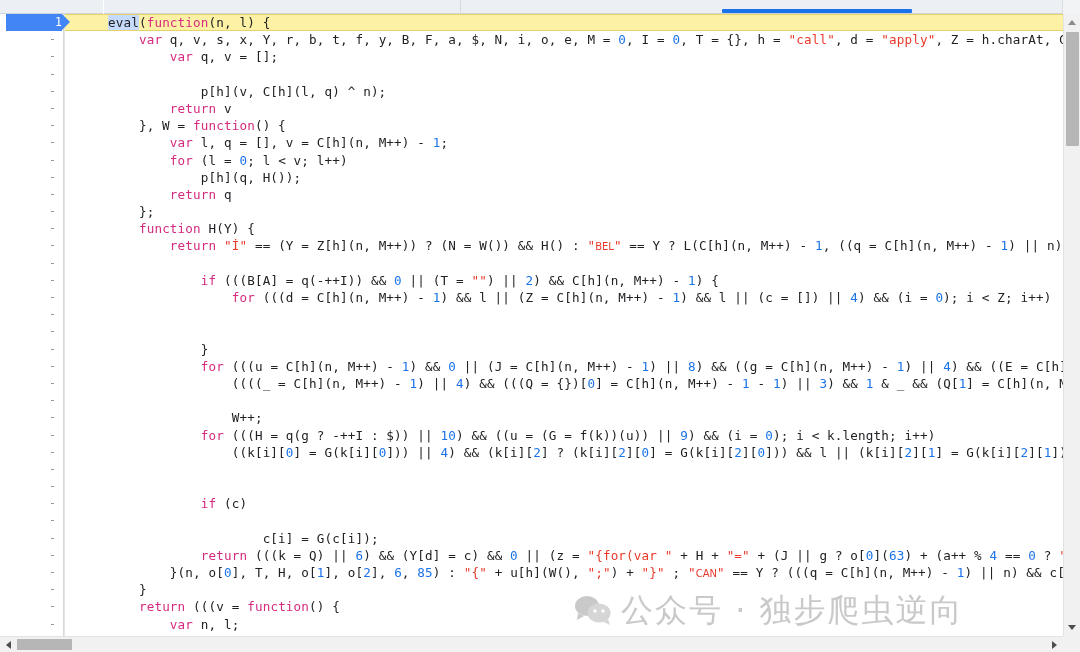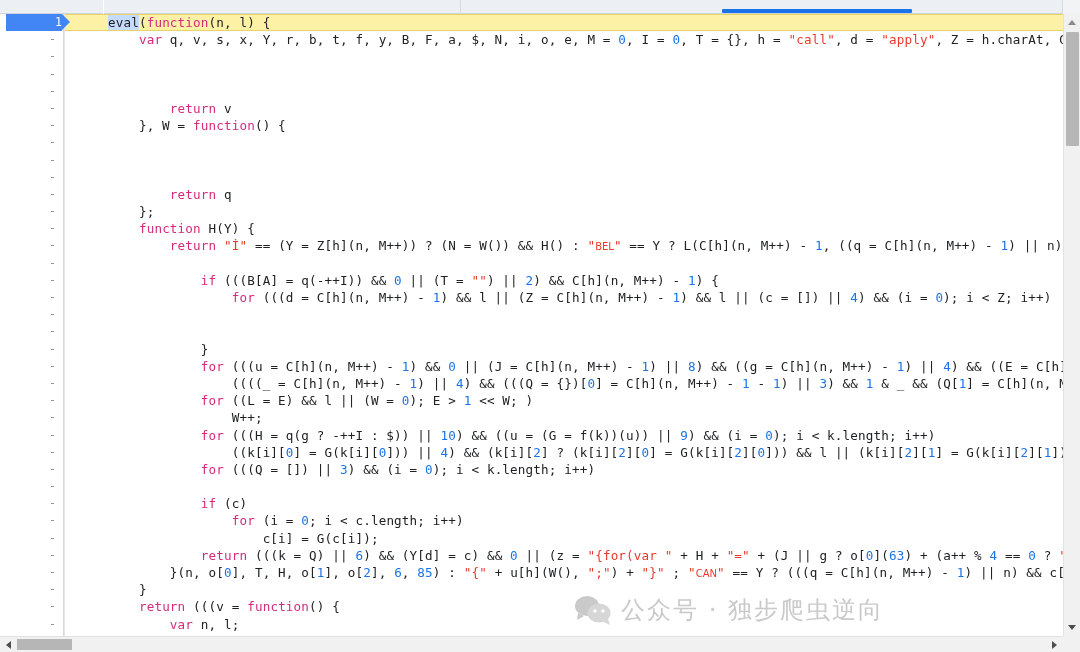--- a/index.html
+++ b/index.html
@@ -207,21 +207,21 @@
   .watermark {
     position: absolute;
     left: 574px; top: 594px;
     display: flex; align-items: center;
     gap: 9px;
     pointer-events: none;
     z-index: 6;
   }
   .watermark .wm-text {
     font-family: "DejaVu Sans", "Liberation Sans", sans-serif;
-    font-size: 24px;
+    font-size: 32px;
     color: #c9c9c9;
     letter-spacing: 2px;
     line-height: 1;
     white-space: nowrap;
   }
   .wm-logo { width: 38px; height: 32px; position: relative; }
 </style>
 </head>
 <body>
 
@@ -233,48 +233,48 @@
     <div class="tab-underline"></div>
     <div class="rightedge"></div>
   </div>
 
   <div class="editor">
     <div class="gutter"></div>
     <div class="gutter-sep"></div>
     <div class="lines" id="code-lines">
         <div class="line current"><div class="hl-bg"></div><div class="hl-border-top"></div><div class="hl-border-bot"></div><div class="ln">1</div><div class="code"><span class="plain sel">eval</span><span class="plain">(</span><span class="kw">function</span><span class="plain">(n, l) {</span></div></div>
         <div class="line"><div class="ln">-</div><div class="code"><span class="plain">    </span><span class="kw">var</span><span class="plain"> q, v, s, x, Y, r, b, t, f, y, B, F, a, $, N, i, o, e, M = </span><span class="num">0</span><span class="plain">, I = </span><span class="num">0</span><span class="plain">, T = {}, h = </span><span class="str">"call"</span><span class="plain">, d = </span><span class="str">"apply"</span><span class="plain">, Z = h.charAt, C</span></div></div>
-        <div class="line"><div class="ln">-</div></div>
-        <div class="line"><div class="ln">-</div></div>
-        <div class="line"><div class="ln">-</div></div>
+        <div class="line"><div class="ln">-</div><div class="code"><span class="plain">        </span><span class="kw">var</span><span class="plain"> q, v = [];</span></div></div>
+        <div class="line"><div class="ln">-</div></div>
+        <div class="line"><div class="ln">-</div><div class="code"><span class="plain">            p[h](v, C[h](l, q) ^ n);</span></div></div>
         <div class="line"><div class="ln">-</div><div class="code"><span class="plain">        </span><span class="kw">return</span><span class="plain"> v</span></div></div>
         <div class="line"><div class="ln">-</div><div class="code"><span class="plain">    }, W = </span><span class="kw">function</span><span class="plain">() {</span></div></div>
-        <div class="line"><div class="ln">-</div></div>
-        <div class="line"><div class="ln">-</div></div>
-        <div class="line"><div class="ln">-</div></div>
+        <div class="line"><div class="ln">-</div><div class="code"><span class="plain">        </span><span class="kw">var</span><span class="plain"> l, q = [], v = C[h](n, M++) - </span><span class="num">1</span><span class="plain">;</span></div></div>
+        <div class="line"><div class="ln">-</div><div class="code"><span class="plain">        </span><span class="kw">for</span><span class="plain"> (l = </span><span class="num">0</span><span class="plain">; l &lt; v; l++)</span></div></div>
+        <div class="line"><div class="ln">-</div><div class="code"><span class="plain">            p[h](q, H());</span></div></div>
         <div class="line"><div class="ln">-</div><div class="code"><span class="plain">        </span><span class="kw">return</span><span class="plain"> q</span></div></div>
         <div class="line"><div class="ln">-</div><div class="code"><span class="plain">    };</span></div></div>
         <div class="line"><div class="ln">-</div><div class="code"><span class="plain">    </span><span class="kw">function</span><span class="plain"> H(Y) {</span></div></div>
         <div class="line"><div class="ln">-</div><div class="code"><span class="plain">        </span><span class="kw">return</span><span class="plain"> </span><span class="str">"İ"</span><span class="plain"> == (Y = Z[h](n, M++)) ? (N = W()) &amp;&amp; H() : </span><span class="str">"</span><span class="ctrl">BEL</span><span class="str">"</span><span class="plain"> == Y ? L(C[h](n, M++) - </span><span class="num">1</span><span class="plain">, ((q = C[h](n, M++) - </span><span class="num">1</span><span class="plain">) || n)</span></div></div>
         <div class="line"><div class="ln">-</div></div>
         <div class="line"><div class="ln">-</div><div class="code"><span class="plain">            </span><span class="kw">if</span><span class="plain"> (((B[A] = q(-++I)) &amp;&amp; </span><span class="num">0</span><span class="plain"> || (T = </span><span class="str">""</span><span class="plain">) || </span><span class="num">2</span><span class="plain">) &amp;&amp; C[h](n, M++) - </span><span class="num">1</span><span class="plain">) {</span></div></div>
         <div class="line"><div class="ln">-</div><div class="code"><span class="plain">                </span><span class="kw">for</span><span class="plain"> (((d = C[h](n, M++) - </span><span class="num">1</span><span class="plain">) &amp;&amp; l || (Z = C[h](n, M++) - </span><span class="num">1</span><span class="plain">) &amp;&amp; l || (c = []) || </span><span class="num">4</span><span class="plain">) &amp;&amp; (i = </span><span class="num">0</span><span class="plain">); i &lt; Z; i++)</span></div></div>
         <div class="line"><div class="ln">-</div></div>
         <div class="line"><div class="ln">-</div></div>
         <div class="line"><div class="ln">-</div><div class="code"><span class="plain">            }</span></div></div>
         <div class="line"><div class="ln">-</div><div class="code"><span class="plain">            </span><span class="kw">for</span><span class="plain"> (((u = C[h](n, M++) - </span><span class="num">1</span><span class="plain">) &amp;&amp; </span><span class="num">0</span><span class="plain"> || (J = C[h](n, M++) - </span><span class="num">1</span><span class="plain">) || </span><span class="num">8</span><span class="plain">) &amp;&amp; ((g = C[h](n, M++) - </span><span class="num">1</span><span class="plain">) || </span><span class="num">4</span><span class="plain">) &amp;&amp; ((E = C[h]</span></div></div>
         <div class="line"><div class="ln">-</div><div class="code"><span class="plain">                ((((_ = C[h](n, M++) - </span><span class="num">1</span><span class="plain">) || </span><span class="num">4</span><span class="plain">) &amp;&amp; (((Q = {})[</span><span class="num">0</span><span class="plain">] = C[h](n, M++) - </span><span class="num">1</span><span class="plain"> - </span><span class="num">1</span><span class="plain">) || </span><span class="num">3</span><span class="plain">) &amp;&amp; </span><span class="num">1</span><span class="plain"> &amp; _ &amp;&amp; (Q[</span><span class="num">1</span><span class="plain">] = C[h](n, M</span></div></div>
-        <div class="line"><div class="ln">-</div><div class="code"><span class="plain">            </span><span class="kw">for</span><span class="plain"> ((L = E) &amp;&amp; l || (W = </span><span class="num">0</span><span class="plain">); E &gt; </span><span class="num">1</span><span class="plain"> &lt;&lt; W; )</span></div></div>
+        <div class="line"><div class="ln">-</div></div>
         <div class="line"><div class="ln">-</div><div class="code"><span class="plain">                W++;</span></div></div>
         <div class="line"><div class="ln">-</div><div class="code"><span class="plain">            </span><span class="kw">for</span><span class="plain"> (((H = q(g ? -++I : $)) || </span><span class="num">10</span><span class="plain">) &amp;&amp; ((u = (G = f(k))(u)) || </span><span class="num">9</span><span class="plain">) &amp;&amp; (i = </span><span class="num">0</span><span class="plain">); i &lt; k.length; i++)</span></div></div>
         <div class="line"><div class="ln">-</div><div class="code"><span class="plain">                ((k[i][</span><span class="num">0</span><span class="plain">] = G(k[i][</span><span class="num">0</span><span class="plain">])) || </span><span class="num">4</span><span class="plain">) &amp;&amp; (k[i][</span><span class="num">2</span><span class="plain">] ? (k[i][</span><span class="num">2</span><span class="plain">][</span><span class="num">0</span><span class="plain">] = G(k[i][</span><span class="num">2</span><span class="plain">][</span><span class="num">0</span><span class="plain">])) &amp;&amp; l || (k[i][</span><span class="num">2</span><span class="plain">][</span><span class="num">1</span><span class="plain">] = G(k[i][</span><span class="num">2</span><span class="plain">][</span><span class="num">1</span><span class="plain">])</span></div></div>
-        <div class="line"><div class="ln">-</div><div class="code"><span class="plain">            </span><span class="kw">for</span><span class="plain"> (((Q = []) || </span><span class="num">3</span><span class="plain">) &amp;&amp; (i = </span><span class="num">0</span><span class="plain">); i &lt; k.length; i++)</span></div></div>
+        <div class="line"><div class="ln">-</div></div>
         <div class="line"><div class="ln">-</div></div>
         <div class="line"><div class="ln">-</div><div class="code"><span class="plain">            </span><span class="kw">if</span><span class="plain"> (c)</span></div></div>
-        <div class="line"><div class="ln">-</div><div class="code"><span class="plain">                </span><span class="kw">for</span><span class="plain"> (i = </span><span class="num">0</span><span class="plain">; i &lt; c.length; i++)</span></div></div>
+        <div class="line"><div class="ln">-</div></div>
         <div class="line"><div class="ln">-</div><div class="code"><span class="plain">                    c[i] = G(c[i]);</span></div></div>
         <div class="line"><div class="ln">-</div><div class="code"><span class="plain">            </span><span class="kw">return</span><span class="plain"> (((k = Q) || </span><span class="num">6</span><span class="plain">) &amp;&amp; (Y[d] = c) &amp;&amp; </span><span class="num">0</span><span class="plain"> || (z = </span><span class="str">"{for(var "</span><span class="plain"> + H + </span><span class="str">"="</span><span class="plain"> + (J || g ? o[</span><span class="num">0</span><span class="plain">](</span><span class="num">63</span><span class="plain">) + (a++ % </span><span class="num">4</span><span class="plain"> == </span><span class="num">0</span><span class="plain"> ? </span><span class="str">"</span></div></div>
         <div class="line"><div class="ln">-</div><div class="code"><span class="plain">        }(n, o[</span><span class="num">0</span><span class="plain">], T, H, o[</span><span class="num">1</span><span class="plain">], o[</span><span class="num">2</span><span class="plain">], </span><span class="num">6</span><span class="plain">, </span><span class="num">85</span><span class="plain">) : </span><span class="str">"{"</span><span class="plain"> + u[h](W(), </span><span class="str">";"</span><span class="plain">) + </span><span class="str">"}"</span><span class="plain"> ; </span><span class="str">"</span><span class="ctrl">CAN</span><span class="str">"</span><span class="plain"> == Y ? (((q = C[h](n, M++) - </span><span class="num">1</span><span class="plain">) || n) &amp;&amp; c[h</span></div></div>
         <div class="line"><div class="ln">-</div><div class="code"><span class="plain">    }</span></div></div>
         <div class="line"><div class="ln">-</div><div class="code"><span class="plain">    </span><span class="kw">return</span><span class="plain"> (((v = </span><span class="kw">function</span><span class="plain">() {</span></div></div>
         <div class="line"><div class="ln">-</div><div class="code"><span class="plain">        </span><span class="kw">var</span><span class="plain"> n, l;</span></div></div>
       </div>
   </div>
 
   <div class="vscroll">

